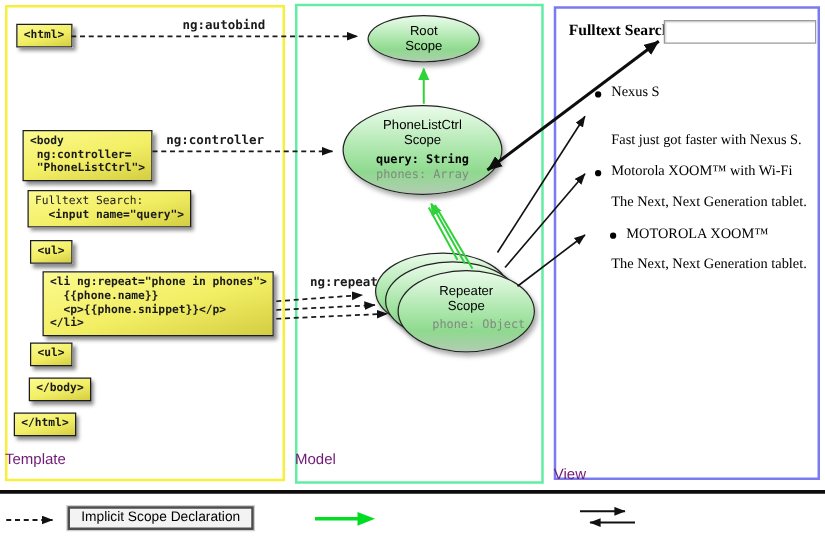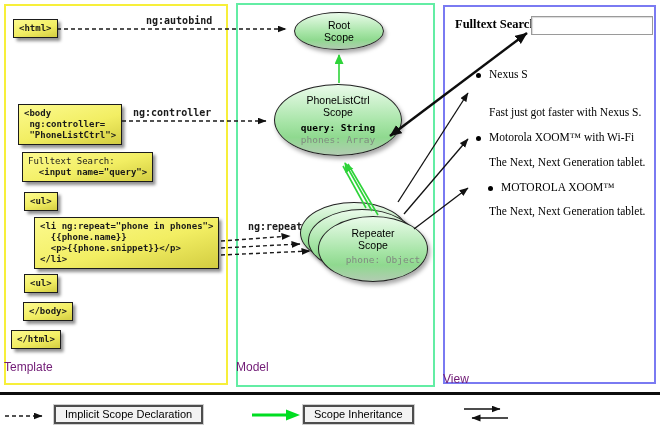--- a/index.html
+++ b/index.html
@@ -144,23 +144,20 @@
     <path d="M1,6 H38" style="stroke:#1a1a1a;stroke-width:1.6;stroke-dasharray:4 3;fill:none;" marker-end="url(#lb)"></path>
   </svg>
   <div class="legend-box" style="left:54px;top:405px;">
     <span>Implicit Scope Declaration</span>
   </div>
 
   <svg class="legsvg" style="left:250px;top:407px;" width="52" height="16">
     <path d="M2,8 H37" style="stroke:#00dd22;stroke-width:2.8;fill:none;"></path>
     <path d="M36,2.5 L50,8 L36,13.5 z" fill="#00dd22"></path>
   </svg>
-  <div class="legend-box" style="left:303px;top:405px;">
-    <span>Scope Inheritance</span>
-  </div>
 
   <svg class="legsvg" style="left:462px;top:404px;" width="48" height="20">
     <path d="M2,5 H38" style="stroke:#111;stroke-width:1.6;fill:none;" marker-end="url(#lb)"></path>
     <path d="M46,14 H10" style="stroke:#111;stroke-width:1.6;fill:none;" marker-end="url(#lb)"></path>
   </svg>
 
   <svg id="arrows" viewBox="0 0 660 435">
     <defs>
       <marker id="ab" markerWidth="10" markerHeight="8" refX="8.5" refY="3.5" orient="auto" markerUnits="userSpaceOnUse">
         <path d="M0,0 L9,3.5 L0,7 z" fill="#111"></path>

